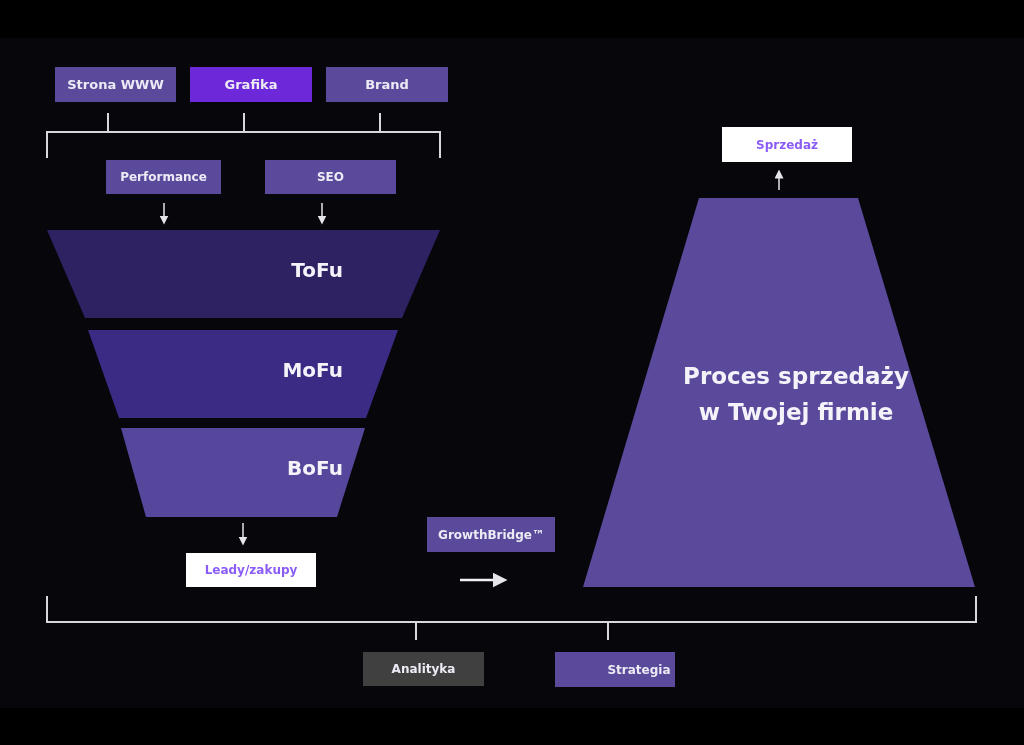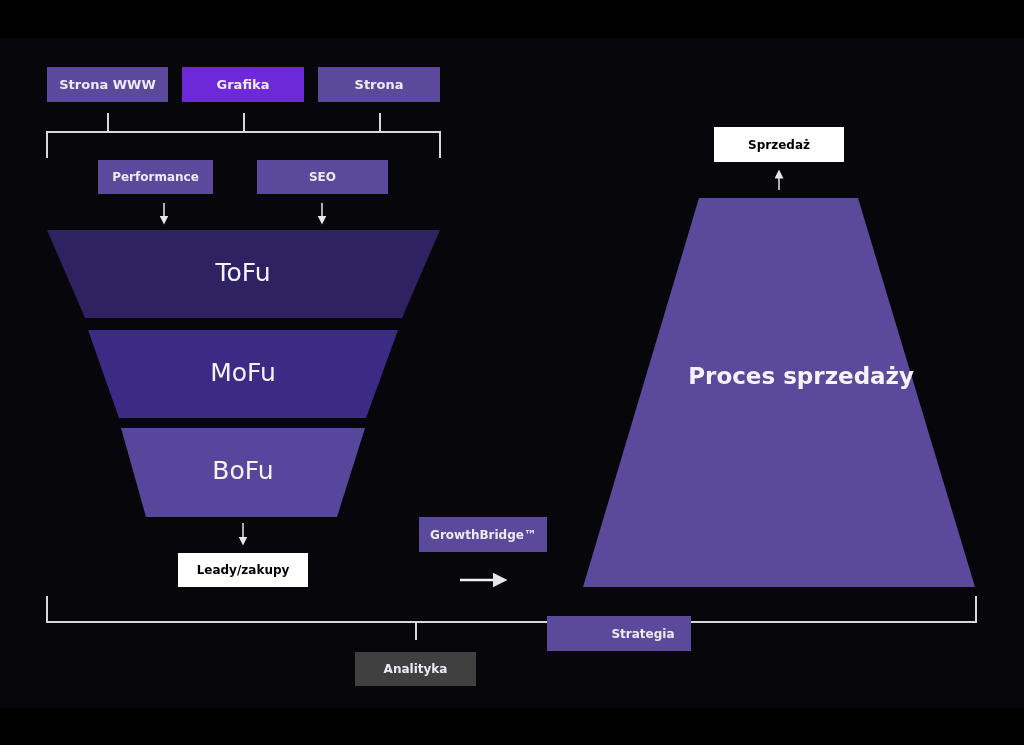--- a/index.html
+++ b/index.html
@@ -1,26 +1,26 @@
 <!DOCTYPE html>
 <html><head>
 <meta charset="utf-8">
 <style>
   html, body { margin: 0; padding: 0; background: #000; }
   body { width: 1024px; height: 745px; position: relative; overflow: hidden;
          font-family: "DejaVu Sans", "Liberation Sans", sans-serif; }
   .panel { position: absolute; left: 0; top: 38px; width: 1024px; height: 670px; background: #07060b; }
   .box { position: absolute; display: flex; align-items: center; justify-content: center;
-         font-weight: bold; font-size: 13px; box-sizing: border-box; }
+         font-weight: bold; font-size: 13px; box-sizing: border-box; margin-left: 8px; }
   .box.purple { background: #5b4a9c; color: #ecebf5; }
-  .box.white { background: #ffffff; color: #000000; }
+  .box.white { background: #ffffff; color: #8b5cf6; }
   .box.small { font-size: 12px; }
   svg.diagram { position: absolute; left: 0; top: 0; }
-  .stage-label { position: absolute; color: #f4f3fa; font-weight: normal; font-size: 25px;
-                 text-align: center; width: 200px; }
+  .stage-label { position: absolute; color: #f4f3fa; font-weight: bold; font-size: 20px;
+                 text-align: right; width: 200px; }
   .big-label { position: absolute; color: #f4f3fa; font-weight: bold; font-size: 23px;
                text-align: center; line-height: 36px; width: 300px; }
 </style>
 </head>
 <body style="background: rgb(0, 0, 0);">
 
 <div class="panel" style="background: rgb(7, 6, 11);"></div>
 
 <svg class="diagram" width="1024" height="745">
   <defs>
@@ -62,21 +62,21 @@
   </g>
 </svg>
 
 <div class="box purple" style="left: 47px; top: 67px; width: 121px; height: 35px; background: rgb(91, 74, 156);">
   <span>Strona WWW</span>
 </div>
 <div class="box purple" style="left: 182px; top: 67px; width: 122px; height: 35px; background: #6d28d9;">
   <span>Grafika</span>
 </div>
 <div class="box purple" style="left: 318px; top: 67px; width: 122px; height: 35px; background: rgb(91, 74, 156);">
-  <span>Strona</span>
+  <span>Brand</span>
 </div>
 
 <div class="box purple small" style="left: 98px; top: 160px; width: 115px; height: 34px; background: rgb(91, 74, 156);">
   <span>Performance</span>
 </div>
 <div class="box purple small" style="left: 257px; top: 160px; width: 131px; height: 34px; background: rgb(91, 74, 156);">
   <span>SEO</span>
 </div>
 
 <div class="stage-label" style="left:143px;top:258px;">ToFu</div>
@@ -88,22 +88,23 @@
 </div>
 
 <div class="box purple small" style="left: 419px; top: 517px; width: 128px; height: 35px; background: rgb(91, 74, 156);">
   <span>GrowthBridge™</span>
 </div>
 
 <div class="box white small" style="left:714px;top:127px;width:130px;height:35px;">
   <span>Sprzedaż</span>
 </div>
 
-<div class="big-label" style="left:614px;top:358px;text-align:right;">
+<div class="big-label" style="left:646px;top:358px;">
   <div>Proces sprzedaży</div>
+  <div>w Twojej firmie</div>
 </div>
 
 <div class="box purple small" style="left: 355px; top: 652px; width: 121px; height: 34px; background: #404040;">
   <span>Analityka</span>
 </div>
-<div class="box purple small" style="left: 547px; top: 616px; width: 144px; height: 35px; background: rgb(91, 74, 156); padding-left: 48px;">
+<div class="box purple small" style="left: 547px; top: 652px; width: 120px; height: 35px; background: rgb(91, 74, 156); padding-left: 48px;">
   <span>Strategia</span>
 </div>
 
 </body></html>

